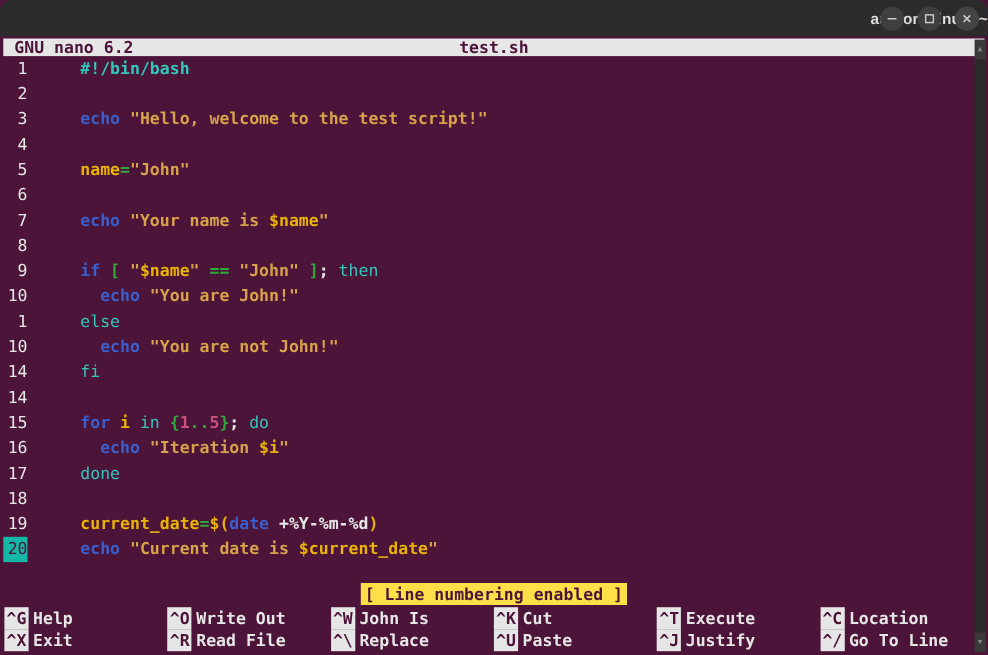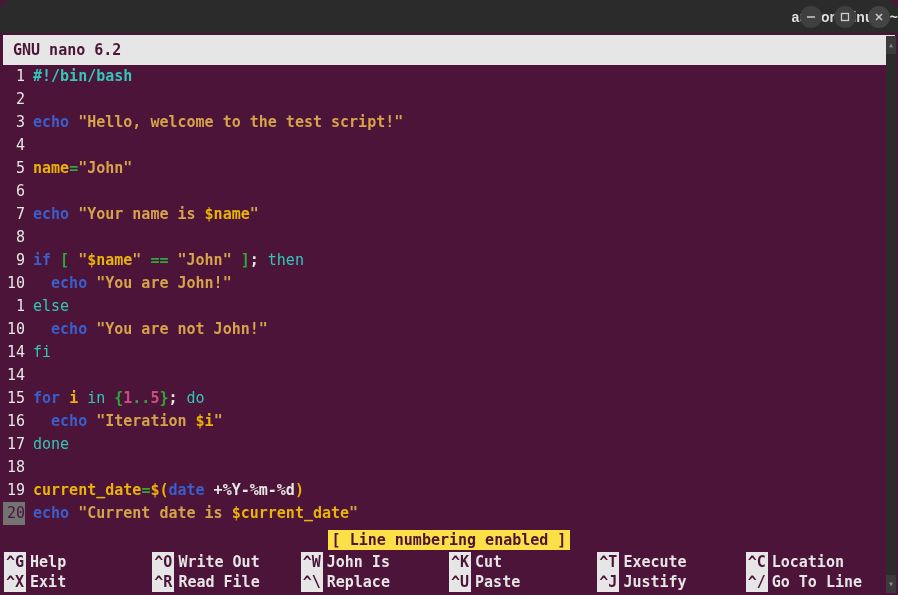--- a/index.html
+++ b/index.html
@@ -39,47 +39,47 @@
     color: #ddd; font-size: 12px;
     cursor: pointer;
   }
   .win-btn.close { background: #444; }
   .nano-header {
     background: #e6e6e6;
     color: #4c1438;
     display: flex;
     padding: 0 8px;
     font-weight: bold;
-    height: 30px;
+    height: 16px;
     align-items: center;
     margin: 2px 3px 0 3px;
   }
   .nano-header .filename { position: absolute; left: 0; right: 0; text-align: center; pointer-events: none;}
   .editor {
     flex: 1;
     display: flex;
     padding: 0 3px;
     overflow: hidden;
   }
   .gutter {
     color: #e6e6e6;
     text-align: right;
     padding-right: 2px;
     width: 24px;
     line-height: 23px;
     user-select: none;
   }
-  .gutter .current { background: #737373; color: #4c1438; }
+  .gutter .current { background: #14b8a6; color: #4c1438; }
   .code {
     flex: 1;
     line-height: 23px;
     color: #e6e6e6;
     white-space: pre;
   }
-  .code .line { height: 23px; padding-left: 6px;}
+  .code .line { height: 23px; padding-left: 6px; margin-left: 40px;}
   .c-sh   { color: #33c7ba; font-weight: bold;}   
   .c-cmd  { color: #3a5fcd; font-weight: bold;}   
   .c-str  { color: #d6a24a; font-weight: bold;}   
   .c-var  { color: #eab308; font-weight: bold;}                     
   .c-brk  { color: #2fa83a; font-weight: bold;}   
   .c-kw   { color: #33c7ba; font-weight: normal;}   
   .c-num  { color: #c94f7c; font-weight: bold;}   
   .c-pl   { color: #e6e6e6; font-weight: bold;}
   .status-wrap {
     text-align: center;
@@ -135,20 +135,21 @@
         <svg width="10" height="10" viewBox="0 0 10 10">
           <line x1="2" y1="2" x2="8" y2="8" stroke="#ccc" stroke-width="1.5"></line>
           <line x1="8" y1="2" x2="2" y2="8" stroke="#ccc" stroke-width="1.5"></line>
         </svg>
       </div>
   </div>
 </div>
 
 <div class="nano-header" style="position:relative;">
   <span style="padding-left:2px;">GNU nano 6.2</span>
+  <span class="filename">test.sh</span>
 </div>
 
 <div class="editor">
   <div class="gutter" id="gutter">
       <div>1</div>
       <div>2</div>
       <div>3</div>
       <div>4</div>
       <div>5</div>
       <div>6</div>

